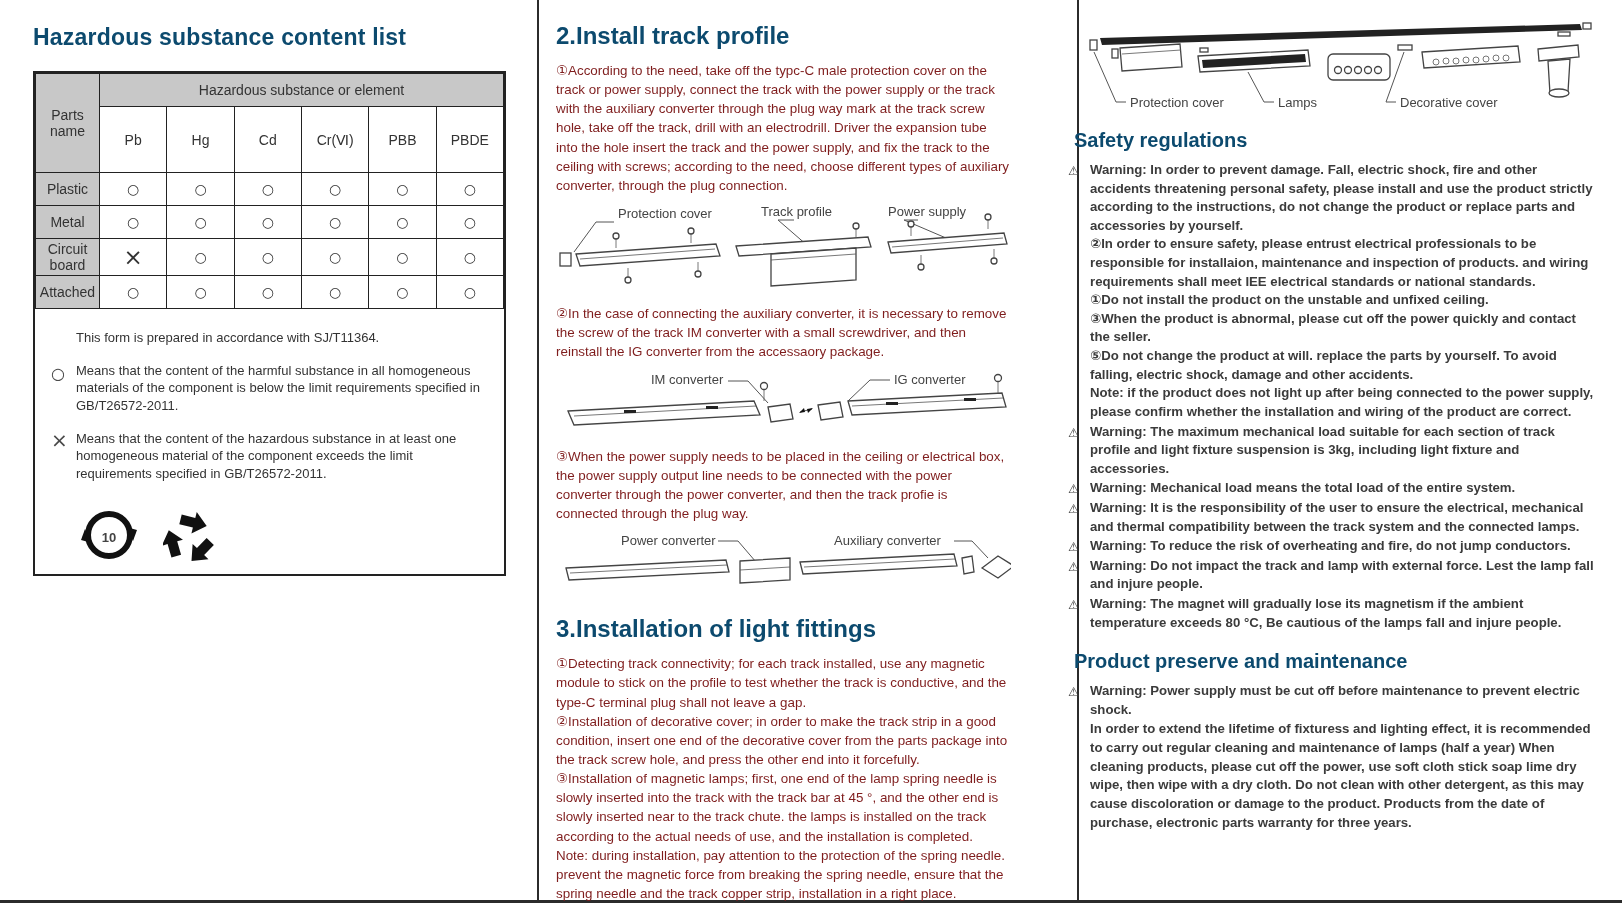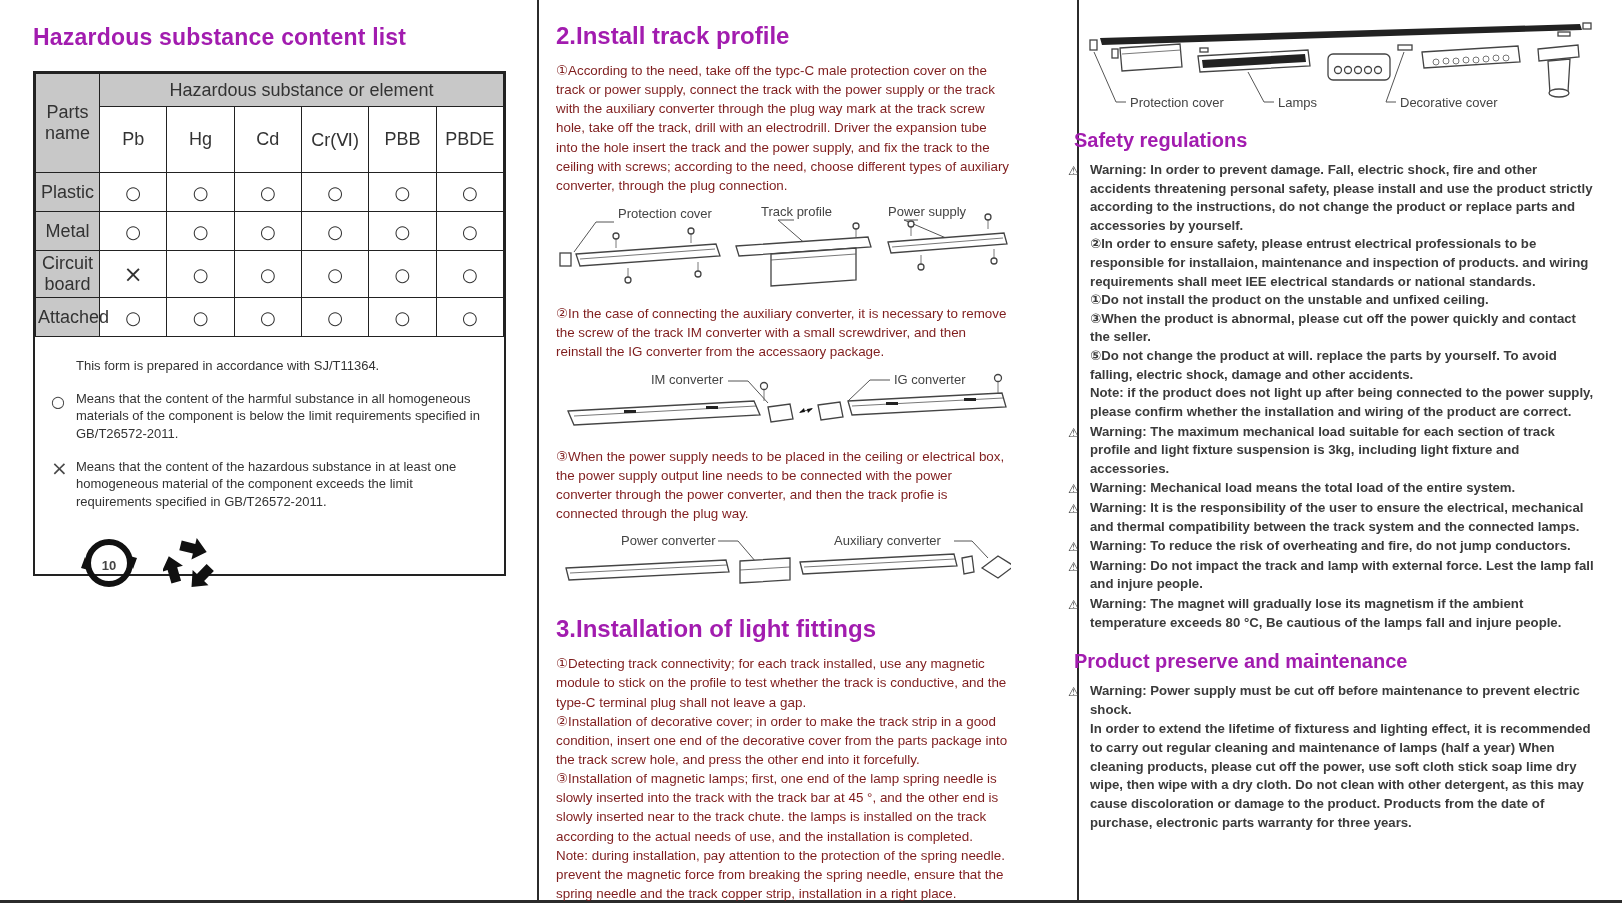--- a/index.html
+++ b/index.html
@@ -10,42 +10,42 @@
     overflow: hidden;
   }
   .divider { position: absolute; top: 0; width: 2px; height: 901px; background: #2b2b2b; }
   .divider-1 { left: 537px; } .divider-2 { left: 1077px; }
   .bottom-rule { position: absolute; left: 0; top: 900px; width: 1622px; height: 3px; background: #2b2b2b; }
   .col { position: absolute; top: 0; }
   .col-left  { left: 33px;  width: 473px; }
   .col-mid   { left: 556px; width: 455px; }
   .col-right { left: 1068px; width: 527px; }
 
-  h1, h2 { font-weight: 700; color: #a21caf; margin: 0; }
+  h1, h2 { font-weight: 700; color: #0c4a6e; margin: 0; }
   .col-left h1 { font-size: 23px; margin-top: 24px; letter-spacing: .2px; }
 
   .hazard-box { margin-top: 20px; border: 2px solid #222; width: 473px; height: 505px; }
   table.hazard { border-collapse: collapse; width: 100%; table-layout: fixed; }
   table.hazard td { border: 1.5px solid #222; text-align: center; vertical-align: middle;
-    font-size: 18px; color: #333; padding: 2px; }
+    font-size: 14px; color: #333; padding: 2px; }
   td.gray { background: #c8c8c8; }
   td.parts { width: 64px; }
   tr.group-row td { height: 33px; }
   tr.cols-row td { height: 66px; }
-  tr.data-row td { height: 39px; }
+  tr.data-row td { height: 33px; }
   td.mark { font-size: 19px; color: #4a4a4a; font-family: "DejaVu Sans", sans-serif; }
   td.mark.x { font-size: 23px; line-height: 1; }
 
   .legend { padding: 20px 14px 0 16px; font-size: 13px; line-height: 1.36; color: #333; }
   .legend-row { display: flex; margin-bottom: 15px; }
   .legend-sym { flex: 0 0 25px; font-size: 16px; color: #4a4a4a; padding-top: 1px;
     font-family: "DejaVu Sans", sans-serif; }
   .legend-sym.cross { font-size: 20px; line-height: .9; }
   .legend p { margin: 0; flex: 1; }
-  .legend-icons { display: flex; gap: 26px; margin: 24px 0 0 30px; align-items: center; }
+  .legend-icons { display: flex; gap: 26px; margin: 24px 0 0 30px; align-items: flex-end; }
 
   .col-mid h2 { font-size: 24px; margin: 22px 0 11px 0; }
   .col-mid h2.second { margin-top: 27px; }
   .col-mid p { font-size: 13.4px; line-height: 1.43; margin: 0; color: #7f1d1d; }
   .fittings p { margin: 0; }
 
   svg.diagram { display: block; }
   .col-mid svg.diagram { margin: 7px 0 6px 0; }
   .col-right svg.diagram { margin: 18px 0 0 20px; }
   svg text { font-size: 13px; fill: #444; }

